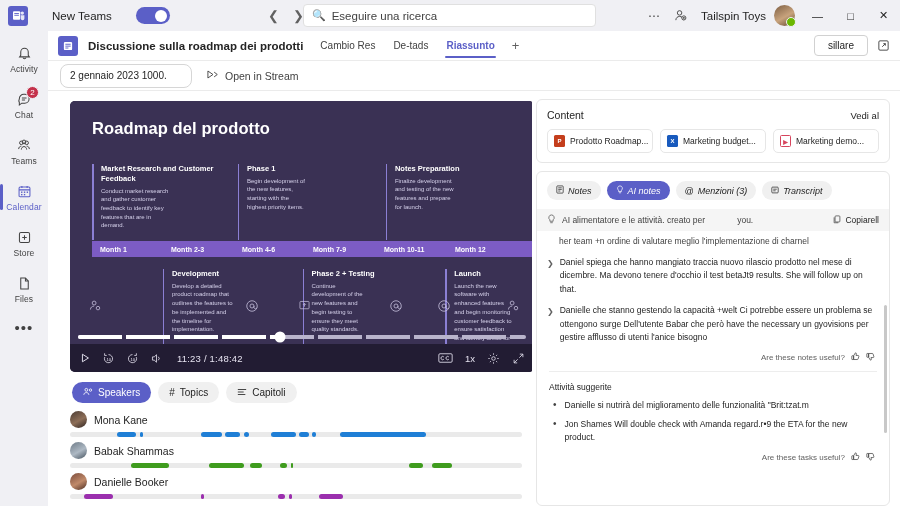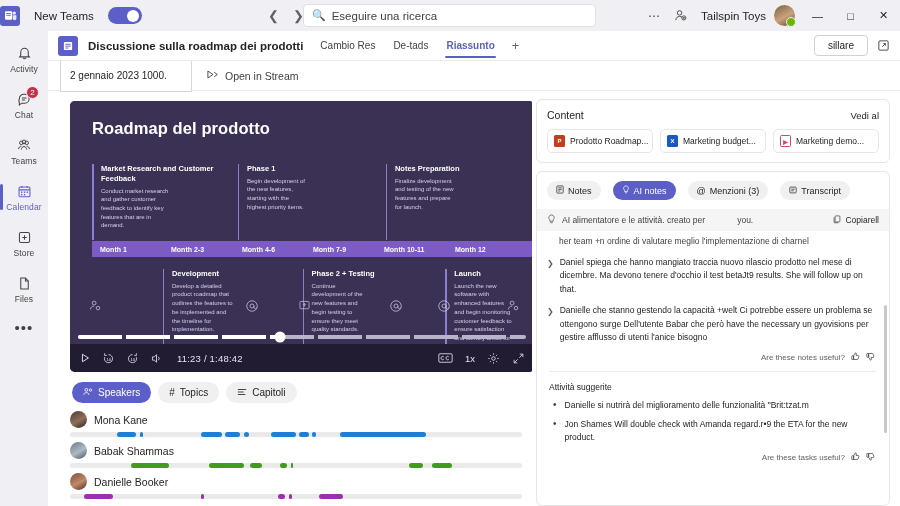--- a/index.html
+++ b/index.html
@@ -9,21 +9,21 @@
     background: #f0f0f4;
     overflow: hidden;
   }
   .app { width: 900px; height: 506px; position: relative; background: #f5f5f8; }
 
   
   .titlebar {
     height: 31px; display: flex; align-items: center;
     background: #f0f0f4; position: relative;
   }
-  .tb-left { display: flex; align-items: center; gap: 14px; padding-left: 0; width: 250px; }
+  .tb-left { display: flex; align-items: center; gap: 24px; padding-left: 8px; width: 250px; }
   .teams-logo {
     width: 20px; height: 20px; border-radius: 3px;
     background: #5b5fc7; position: relative;
     display: flex; align-items: center; justify-content: center;
   }
   .teams-logo svg { display: block; }
   .newteams-label { font-size: 11.5px; color: #242424; white-space: nowrap; }
   .toggle {
     width: 34px; height: 17px; border-radius: 9px; background: #5b5fc7;
     position: relative; cursor: pointer; flex: none;
@@ -122,21 +122,21 @@
     font-size: 10px; color: #242424; padding: 4px 13px; cursor: pointer;
     font-family: inherit;
   }
   .hdr-ic-btn { width: 18px; height: 18px; display:flex; align-items:center; justify-content:center; color:#424242; cursor:pointer; }
 
   .subbar {
     height: 30px; display: flex; align-items: center; gap: 14px;
     padding: 0 12px; border-bottom: 1px solid #ebebeb;
   }
   .date-field {
-    border: 1px solid #d6d6d6; border-radius: 0; height: 32px;
+    border: 1px solid #d6d6d6; border-radius: 8px; height: 24px;
     display: flex; align-items: center; padding: 0 9px; min-width: 132px;
     font-size: 10px; color: #242424; background: #fff; cursor: text;
   }
   .stream-link {
     display: flex; align-items: center; gap: 6px;
     font-size: 10.5px; color: #424242; cursor: pointer;
   }
 
   .body-split { flex: 1; display: flex; overflow: hidden; }
 
@@ -243,21 +243,21 @@
     display:flex; align-items:center; justify-content:center; font-size:6px; color:#fff; font-weight:700; }
   .ic-ppt { background: #c43e1c; }
   .ic-xls2 { background: #185abd; }
   .ic-vid { background: #fff; border: 1px solid #d6455d; color: #d6455d; }
 
   .notescard {
     border: 1px solid #e6e6e6; border-radius: 6px; background: #fff;
     flex: 1; display: flex; flex-direction: column; overflow: hidden;
     padding: 9px 0 0 0; position: relative;
   }
-  .pills { display: flex; gap: 12px; padding: 0 10px 9px 10px; }
+  .pills { display: flex; gap: 6px; padding: 0 10px 9px 10px; font-style: italic; }
   .pill {
     display: flex; align-items: center; gap: 4px;
     height: 19px; padding: 0 9px; border-radius: 10px;
     background: #f0f0f0; font-size: 9px; color: #242424; cursor: pointer; white-space: nowrap;
   }
   .pill.active { background: #5b5fc7; color: #fff; }
   .notes-scroll { flex: 1; overflow: hidden; position: relative; }
   .notes-banner {
     background: #f5f5f5; display: flex; align-items: center; gap: 6px;
     padding: 5px 10px; font-size: 8.5px; color: #424242; position: relative;

